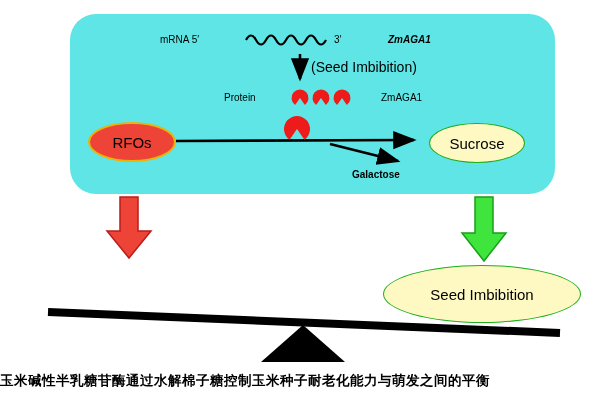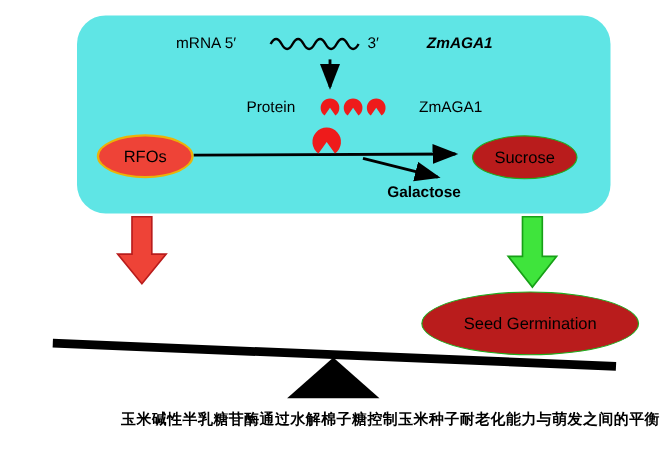--- a/index.html
+++ b/index.html
@@ -5,31 +5,31 @@
   html,body{margin:0;padding:0;background:#ffffff;}
   .canvas{
     position:relative;width:600px;height:417px;background:#ffffff;overflow:hidden;
     font-family:"Liberation Sans", sans-serif;color:#000;
   }
   .pathway-box{
     position:absolute;left:70px;top:14px;width:485px;height:180px;
     background:#5fe5e5;border-radius:26px;
   }
   .svg-layer{position:absolute;left:0;top:0;width:600px;height:417px;pointer-events:none;}
-  .txt{position:absolute;font-size:14px;line-height:17px;white-space:nowrap;}
+  .txt{position:absolute;font-size:10px;line-height:17px;white-space:nowrap;}
   .gene{font-style:italic;font-weight:600;}
   .small-txt{font-size:14px;}
   .ellipse{
     position:absolute;border-radius:50%;display:flex;align-items:center;justify-content:center;
     font-size:15px;white-space:nowrap;
   }
   .red-ellipse{background:#ee4337;border:2px solid #eab308;}
-  .green-ellipse{background:#b91c1c;border:1px solid #1fae1f;}
+  .green-ellipse{background:#fef9c3;border:1px solid #1fae1f;}
   .caption{
-    position:absolute;left:0;top:372px;width:600px;text-align:right;
+    position:absolute;left:0;top:372px;width:600px;text-align:left;
     font-weight:bold;font-size:13.5px;letter-spacing:.5px;
   }
 </style>
 </head>
 <body>
 
 <div class="canvas">
 
   <div class="pathway-box"></div>
 
@@ -59,34 +59,35 @@
     <polygon points="475,197 493,197 493,233 506,233 484,261 462,233 475,233" fill="#3fe43c" stroke="#17a017" stroke-width="1.5"></polygon>
 
     <line x1="48" y1="312" x2="560" y2="333" stroke="#000" stroke-width="8"></line>
     <polygon points="303,325 261,362 345,362" fill="#000"></polygon>
   </svg>
 
   <div class="txt" style="left:160px;top:31px;">mRNA 5′</div>
   <div class="txt" style="left:334px;top:31px;">3′</div>
   <div class="txt gene" style="left:388px;top:31px;">ZmAGA1</div>
 
+  <div class="txt small-txt" style="left:311px;top:59px;">(Seed Imbibition)</div>
 
   <div class="txt" style="left:224px;top:89px;">Protein</div>
   <div class="txt" style="left:381px;top:89px;">ZmAGA1</div>
 
   <div class="txt" style="left:352px;top:166px;font-weight:bold;">Galactose</div>
 
   <div class="ellipse red-ellipse" style="left:88px;top:122px;width:84px;height:36px;">
     <span>RFOs</span>
   </div>
 
   <div class="ellipse green-ellipse" style="left:429px;top:123px;width:94px;height:38px;">
     <span>Sucrose</span>
   </div>
 
 
   <div class="ellipse green-ellipse" style="left:383px;top:265px;width:196px;height:56px;">
-    <span>Seed Germination</span>
+    <span>Seed Imbibition</span>
   </div>
 
   <div class="caption">玉米碱性半乳糖苷酶通过水解棉子糖控制玉米种子耐老化能力与萌发之间的平衡</div>
 
 </div>
 
 </body></html>

